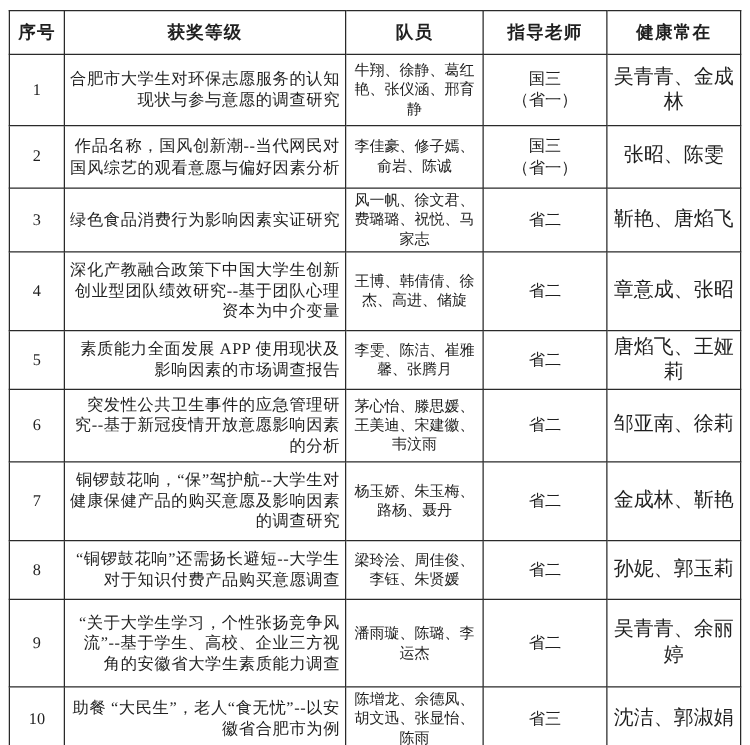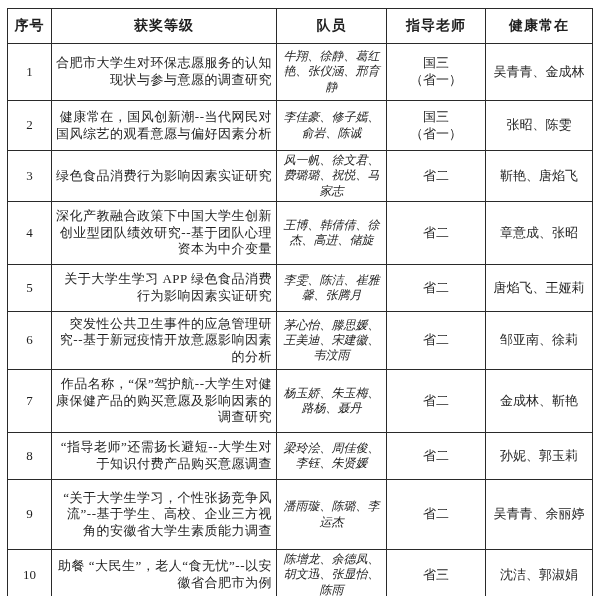--- a/index.html
+++ b/index.html
@@ -56,29 +56,28 @@
     text-align: right;
     padding-left: 7px;
     padding-right: 5px;
     letter-spacing: 0.5px;
   }
   td.cell-members {
     text-align: center;
     font-size: 12px;
     padding-left: 2px;
     padding-right: 2px;
-    font-style: italic;
   }
   td.cell-award {
     text-align: center;
     white-space: pre-line;
   }
   td.cell-teachers {
     text-align: center;
-    font-size: 13px;
+    font-size: 16px;
     padding-left: 2px;
     padding-right: 2px;
   }
   
   thead tr              { height: 35px; }
   tbody tr:nth-child(1) { height: 57px; }
   tbody tr:nth-child(2) { height: 50px; }
   tbody tr:nth-child(3) { height: 47px; }
   tbody tr:nth-child(4) { height: 63px; }
   tbody tr:nth-child(5) { height: 47px; }
@@ -113,21 +112,21 @@
       <tr>
         <td class="cell-no">1</td>
         <td class="cell-title">合肥市大学生对环保志愿服务的认知现状与参与意愿的调查研究</td>
         <td class="cell-members">牛翔、徐静、葛红艳、张仪涵、邢育静</td>
         <td class="cell-award">国三
 （省一）</td>
         <td class="cell-teachers">吴青青、金成林</td>
       </tr>
       <tr>
         <td class="cell-no">2</td>
-        <td class="cell-title">健康常在，国风创新潮--当代网民对国风综艺的观看意愿与偏好因素分析</td>
+        <td class="cell-title">作品名称，国风创新潮--当代网民对国风综艺的观看意愿与偏好因素分析</td>
         <td class="cell-members">李佳豪、修子嫣、俞岩、陈诚</td>
         <td class="cell-award">国三
 （省一）</td>
         <td class="cell-teachers">张昭、陈雯</td>
       </tr>
       <tr>
         <td class="cell-no">3</td>
         <td class="cell-title">绿色食品消费行为影响因素实证研究</td>
         <td class="cell-members">风一帆、徐文君、费璐璐、祝悦、马家志</td>
         <td class="cell-award">省二</td>
@@ -135,42 +134,42 @@
       </tr>
       <tr>
         <td class="cell-no">4</td>
         <td class="cell-title">深化产教融合政策下中国大学生创新创业型团队绩效研究--基于团队心理资本为中介变量</td>
         <td class="cell-members">王博、韩倩倩、徐杰、高进、储旋</td>
         <td class="cell-award">省二</td>
         <td class="cell-teachers">章意成、张昭</td>
       </tr>
       <tr>
         <td class="cell-no">5</td>
-        <td class="cell-title">关于大学生学习 APP 绿色食品消费行为影响因素实证研究</td>
+        <td class="cell-title">素质能力全面发展 APP 使用现状及影响因素的市场调查报告</td>
         <td class="cell-members">李雯、陈洁、崔雅馨、张腾月</td>
         <td class="cell-award">省二</td>
         <td class="cell-teachers">唐焰飞、王娅莉</td>
       </tr>
       <tr>
         <td class="cell-no">6</td>
         <td class="cell-title">突发性公共卫生事件的应急管理研究--基于新冠疫情开放意愿影响因素的分析</td>
         <td class="cell-members">茅心怡、滕思媛、王美迪、宋建徽、韦汶雨</td>
         <td class="cell-award">省二</td>
         <td class="cell-teachers">邹亚南、徐莉</td>
       </tr>
       <tr>
         <td class="cell-no">7</td>
-        <td class="cell-title">作品名称，“保”驾护航--大学生对健康保健产品的购买意愿及影响因素的调查研究</td>
+        <td class="cell-title">铜锣鼓花响，“保”驾护航--大学生对健康保健产品的购买意愿及影响因素的调查研究</td>
         <td class="cell-members">杨玉娇、朱玉梅、路杨、聂丹</td>
         <td class="cell-award">省二</td>
         <td class="cell-teachers">金成林、靳艳</td>
       </tr>
       <tr>
         <td class="cell-no">8</td>
-        <td class="cell-title">“指导老师”还需扬长避短--大学生对于知识付费产品购买意愿调查</td>
+        <td class="cell-title">“铜锣鼓花响”还需扬长避短--大学生对于知识付费产品购买意愿调查</td>
         <td class="cell-members">梁玲浍、周佳俊、李钰、朱贤媛</td>
         <td class="cell-award">省二</td>
         <td class="cell-teachers">孙妮、郭玉莉</td>
       </tr>
       <tr>
         <td class="cell-no">9</td>
         <td class="cell-title">“关于大学生学习，个性张扬竞争风流”--基于学生、高校、企业三方视角的安徽省大学生素质能力调查</td>
         <td class="cell-members">潘雨璇、陈璐、李运杰</td>
         <td class="cell-award">省二</td>
         <td class="cell-teachers">吴青青、余丽婷</td>

